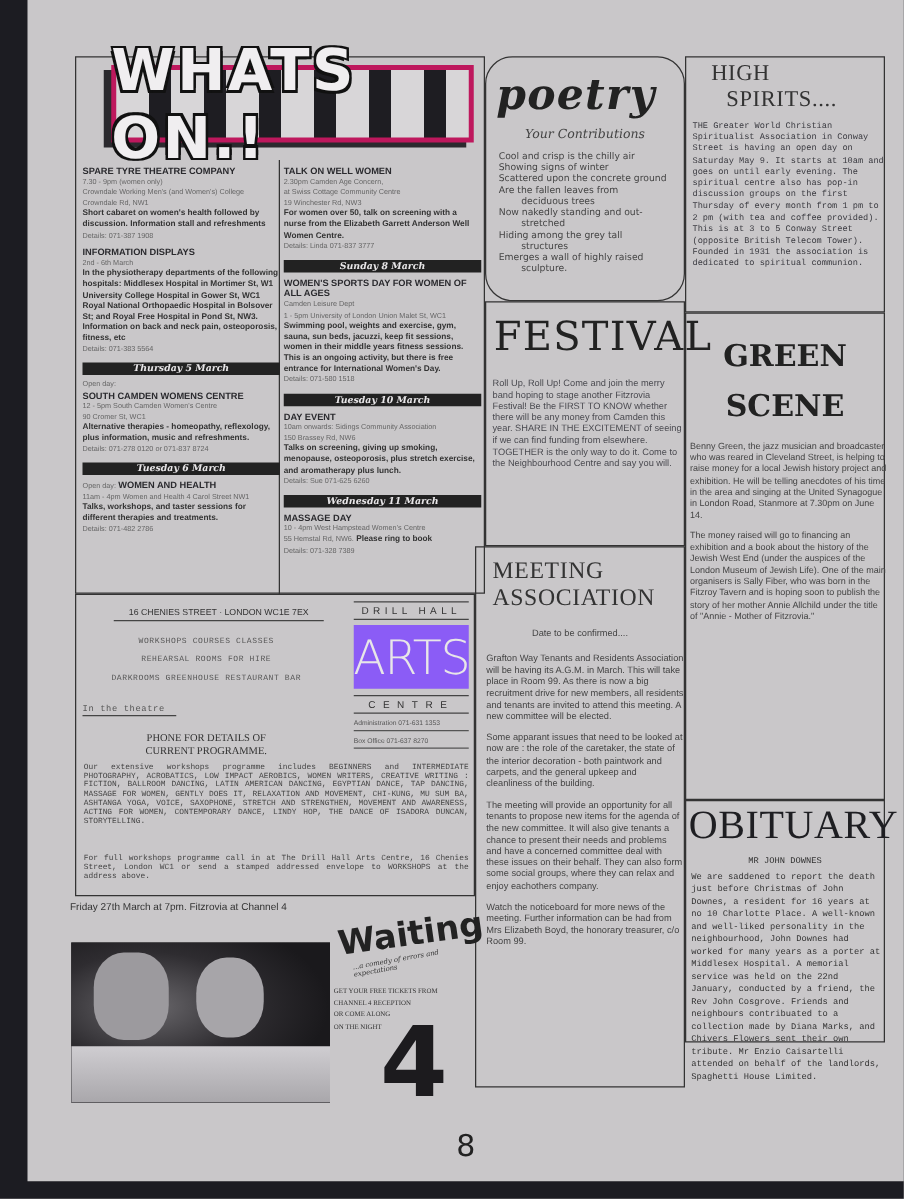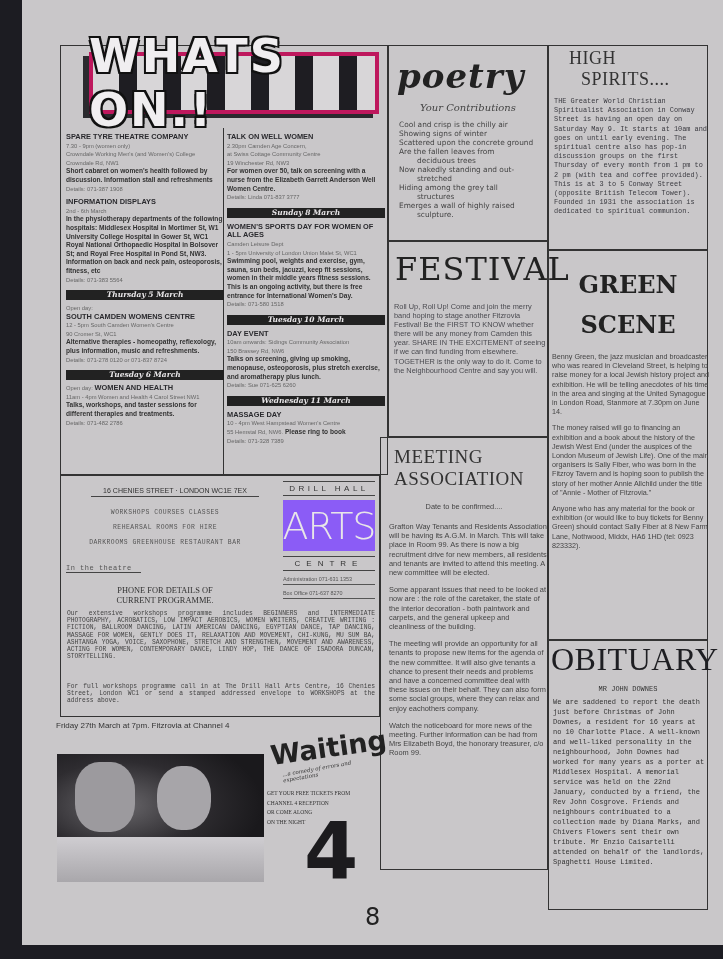--- a/index.html
+++ b/index.html
@@ -16,21 +16,21 @@
   .wo-col{position:absolute;top:82px;width:158px;font-size:6.6px;line-height:8.6px;}
   .wo-col.l{left:5px;}
   .wo-col.r{left:166px;}
   .wo-divider{position:absolute;left:162px;top:82px;width:1px;height:348px;background:#333;}
   .ev-title{font-weight:bold;font-size:7.4px;margin-top:5px;}
   .ev-meta{color:#666;font-size:5.8px;}
   .ev-desc{font-weight:bold;color:#333;}
   .dayband{background:#222;color:#e8e6e8;font-weight:bold;font-style:italic;text-align:center;font-size:7.5px;height:10px;line-height:10px;margin:6px 0 4px 0;font-family:"DejaVu Serif",serif;}
 
   
-  #poetry{left:388px;top:45px;width:160px;height:196px;}
+  #poetry{left:388px;top:45px;width:160px;height:196px;border-radius:22px;}
   .poetry-head{position:absolute;left:8px;top:10px;font-family:"DejaVu Serif",serif;font-weight:bold;font-style:italic;font-size:34px;color:#222;letter-spacing:1px;}
   .poetry-sub{position:absolute;left:0;right:0;top:56px;text-align:center;font-family:"DejaVu Serif",serif;font-style:italic;font-size:10px;color:#444;}
   .poem{position:absolute;left:10px;top:74px;width:150px;font-size:7.4px;line-height:9px;color:#444;font-family:"DejaVu Sans",sans-serif;}
   .poem .ind{padding-left:18px;}
 
   
   #festival{left:388px;top:241px;width:160px;height:196px;}
   .fest-head{position:absolute;left:6px;top:8px;font-family:"DejaVu Serif",serif;font-size:32px;letter-spacing:1px;color:#222;}
   .fest-body{position:absolute;left:5px;top:60px;width:152px;font-size:7.4px;line-height:9.1px;color:#4a4a50;}
 
@@ -47,21 +47,21 @@
   .sp-head .l2{padding-left:12px;}
   .sp-body{position:absolute;left:5px;top:51px;width:155px;font-size:6.9px;line-height:9.2px;color:#3a3a40;}
 
   
   #green{left:548px;top:250px;width:160px;height:390px;}
   .gr-head{position:absolute;left:0;right:0;top:14px;text-align:center;font-family:"DejaVu Serif",serif;font-weight:bold;font-size:24px;line-height:40px;color:#222;}
   .gr-body{position:absolute;left:3px;top:101px;width:157px;font-size:7.2px;line-height:9.2px;color:#444;}
   .gr-body p{margin:0 0 7px 0;}
 
   
-  #obit{left:548px;top:640px;width:160px;height:270px;}
+  #obit{left:548px;top:640px;width:160px;height:194px;}
   .ob-head{position:absolute;left:2px;top:0;font-family:"Liberation Serif",serif;font-size:32px;color:#1e1e22;letter-spacing:.5px;}
   .ob-name{position:absolute;left:0;right:0;top:44px;text-align:center;font-size:7px;color:#333;}
   .ob-body{position:absolute;left:4px;top:56px;width:155px;font-size:7px;line-height:10px;color:#333;}
 
   
   #drill{left:60px;top:475px;width:320px;height:242px;}
   .dh-addr{position:absolute;left:30px;top:11px;width:168px;text-align:center;font-size:7px;color:#333;border-bottom:1px solid #444;padding-bottom:2px;}
   .dh-svc{position:absolute;left:0;width:208px;text-align:center;font-size:6.4px;color:#555;letter-spacing:.5px;}
   .dh-theatre{position:absolute;left:5px;top:88px;width:75px;font-size:7px;color:#555;border-bottom:1px solid #444;letter-spacing:.5px;}
   .dh-phone{position:absolute;left:0;width:208px;top:110px;text-align:center;font-family:"Liberation Serif",serif;font-size:8.4px;line-height:10px;color:#333;}
@@ -213,21 +213,20 @@
 </div>
 
 <div class="box" id="green">
   <div class="gr-head">
     <div>GREEN</div>
     <div>SCENE</div>
   </div>
   <div class="gr-body">
     <p>Benny Green, the jazz musician and broadcaster who was reared in Cleveland Street, is helping to raise money for a local Jewish history project and exhibition. He will be telling anecdotes of his time in the area and singing at the United Synagogue in London Road, Stanmore at 7.30pm on June 14.</p>
     <p>The money raised will go to financing an exhibition and a book about the history of the Jewish West End (under the auspices of the London Museum of Jewish Life). One of the main organisers is Sally Fiber, who was born in the Fitzroy Tavern and is hoping soon to publish the story of her mother Annie Allchild under the title of "Annie - Mother of Fitzrovia."</p>
-    <p>Anyone who has any material for the book or exhibition (or would like to buy tickets for Benny Green) should contact Sally Fiber at 8 New Farm Lane, Nothwood, Middx, HA6 1HD (tel: 0923 823332).</p>
   </div>
 </div>
 
 <div class="box" id="obit">
   <div class="ob-head">OBITUARY</div>
   <div class="ob-name mono">MR JOHN DOWNES</div>
   <div class="ob-body mono">We are saddened to report the death just before Christmas of John Downes, a resident for 16 years at no 10 Charlotte Place.  A well-known and well-liked personality in the neighbourhood, John Downes had worked for many years as a porter at Middlesex Hospital.  A memorial service was held on the 22nd January, conducted by a friend, the Rev John Cosgrove. Friends and neighbours contribuated to a collection made by Diana Marks, and Chivers Flowers sent their own tribute.  Mr Enzio Caisartelli attended on behalf of the landlords, Spaghetti House Limited.</div>
 </div>
 
 <div class="box" id="drill">

